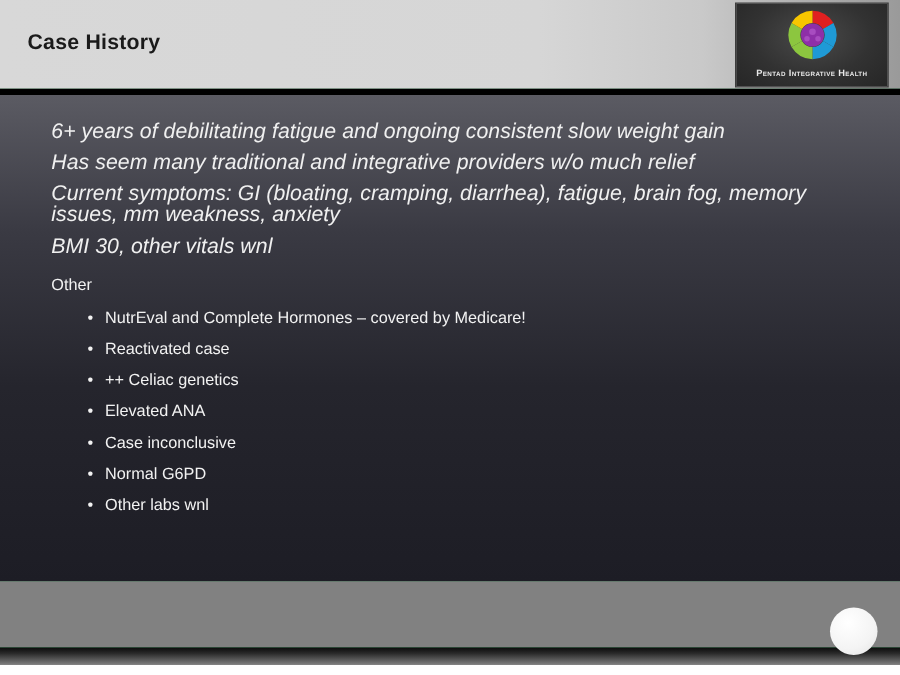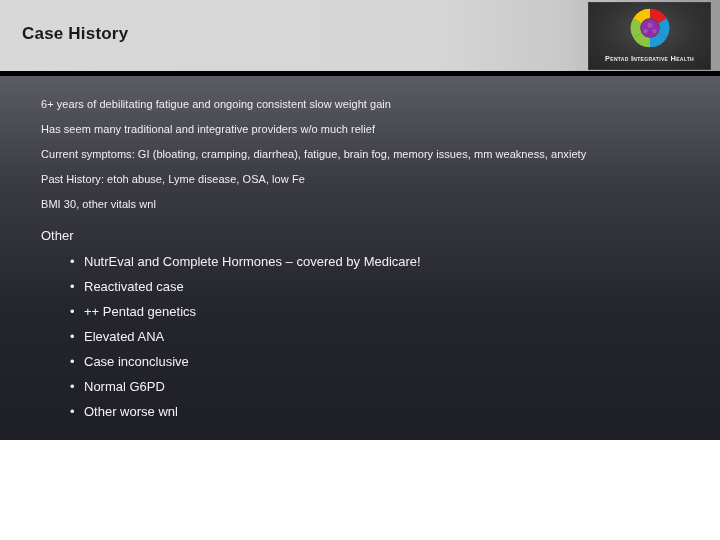--- a/index.html
+++ b/index.html
@@ -6,21 +6,21 @@
     margin: 0;
     padding: 0;
     background: #ffffff;
   }
   body {
     font-family: "Liberation Sans", sans-serif;
   }
   #slide {
     position: relative;
     width: 720px;
-    height: 440px;
+    height: 532px;
     overflow: hidden;
     background: #15803d;
   }
 
   
   #header {
     position: absolute;
     left: 0; top: 0;
     width: 720px;
     height: 71px;
@@ -113,25 +113,26 @@
 
   
   #content {
     position: absolute;
     left: 41px;
     top: 96px;
     width: 640px;
     color: #f2f2f2;
   }
   .para {
-    font-size: 11px;
+    font-size: 17px;
     line-height: 17px;
     color: #f0f0f0;
     margin: 0 0 8px 0;
     letter-spacing: 0.05px;
+    font-style: italic;
   }
   .para.wrapped {
     width: 620px;
   }
   #labs-heading {
     font-size: 13px;
     line-height: 18px;
     color: #f2f2f2;
     margin: 14px 0 4px 0;
   }
@@ -186,29 +187,28 @@
       <circle cx="40" cy="57" r="5" fill="#a84cc0"></circle>
       <circle cx="60" cy="57" r="5" fill="#a84cc0"></circle>
     </svg>
     <div id="logo-text">Pentad Integrative Health</div>
   </div>
 
   <div id="content">
     <p class="para">6+ years of debilitating fatigue and ongoing consistent slow weight gain</p>
     <p class="para">Has seem many traditional and integrative providers w/o much relief</p>
     <p class="para wrapped">Current symptoms: GI (bloating, cramping, diarrhea), fatigue, brain fog, memory issues, mm weakness, anxiety</p>
-    <p class="para">Past History: etoh abuse, Lyme disease, OSA, low Fe</p>
     <p class="para">BMI 30, other vitals wnl</p>
 
     <div id="labs-heading">Other</div>
 
     <ul id="labs-list">
       <li><span class="bullet-dot">•</span><span>NutrEval and Complete Hormones – covered by Medicare!</span></li>
       <li><span class="bullet-dot">•</span><span>Reactivated case</span></li>
-      <li><span class="bullet-dot">•</span><span>++ Pentad genetics</span></li>
+      <li><span class="bullet-dot">•</span><span>++ Celiac genetics</span></li>
       <li><span class="bullet-dot">•</span><span>Elevated ANA</span></li>
       <li><span class="bullet-dot">•</span><span>Case inconclusive</span></li>
       <li><span class="bullet-dot">•</span><span>Normal G6PD</span></li>
-      <li><span class="bullet-dot">•</span><span>Other worse wnl</span></li>
+      <li><span class="bullet-dot">•</span><span>Other labs wnl</span></li>
     </ul>
   </div>
 
 </div>
 
 </body></html>

